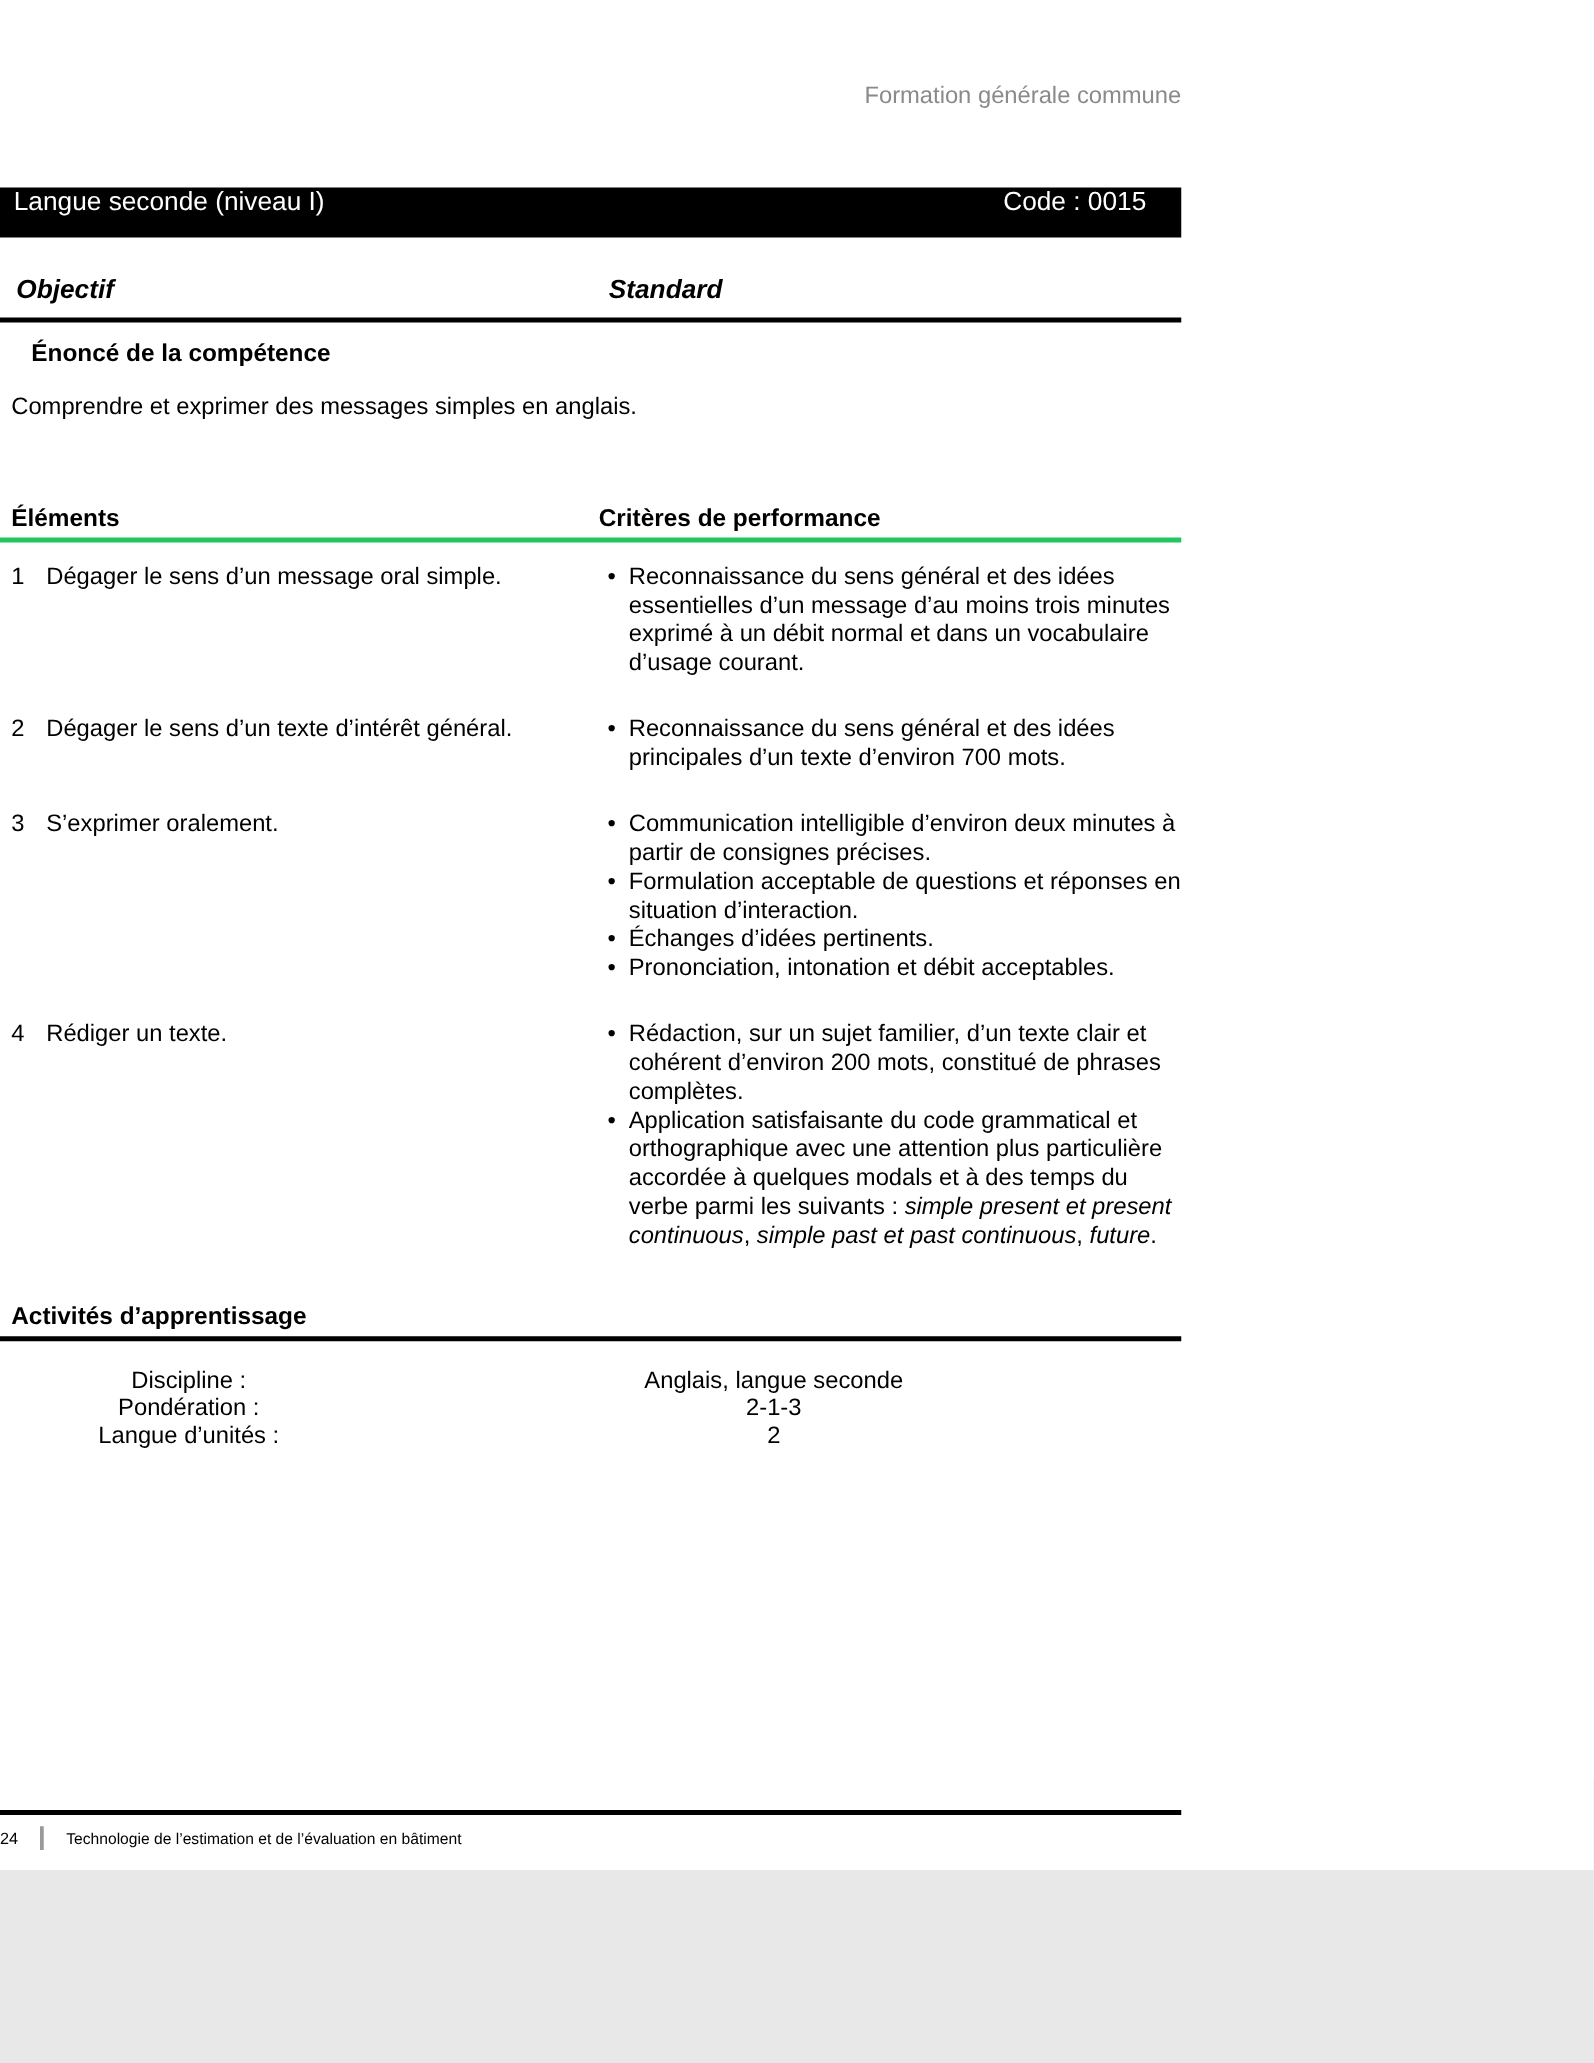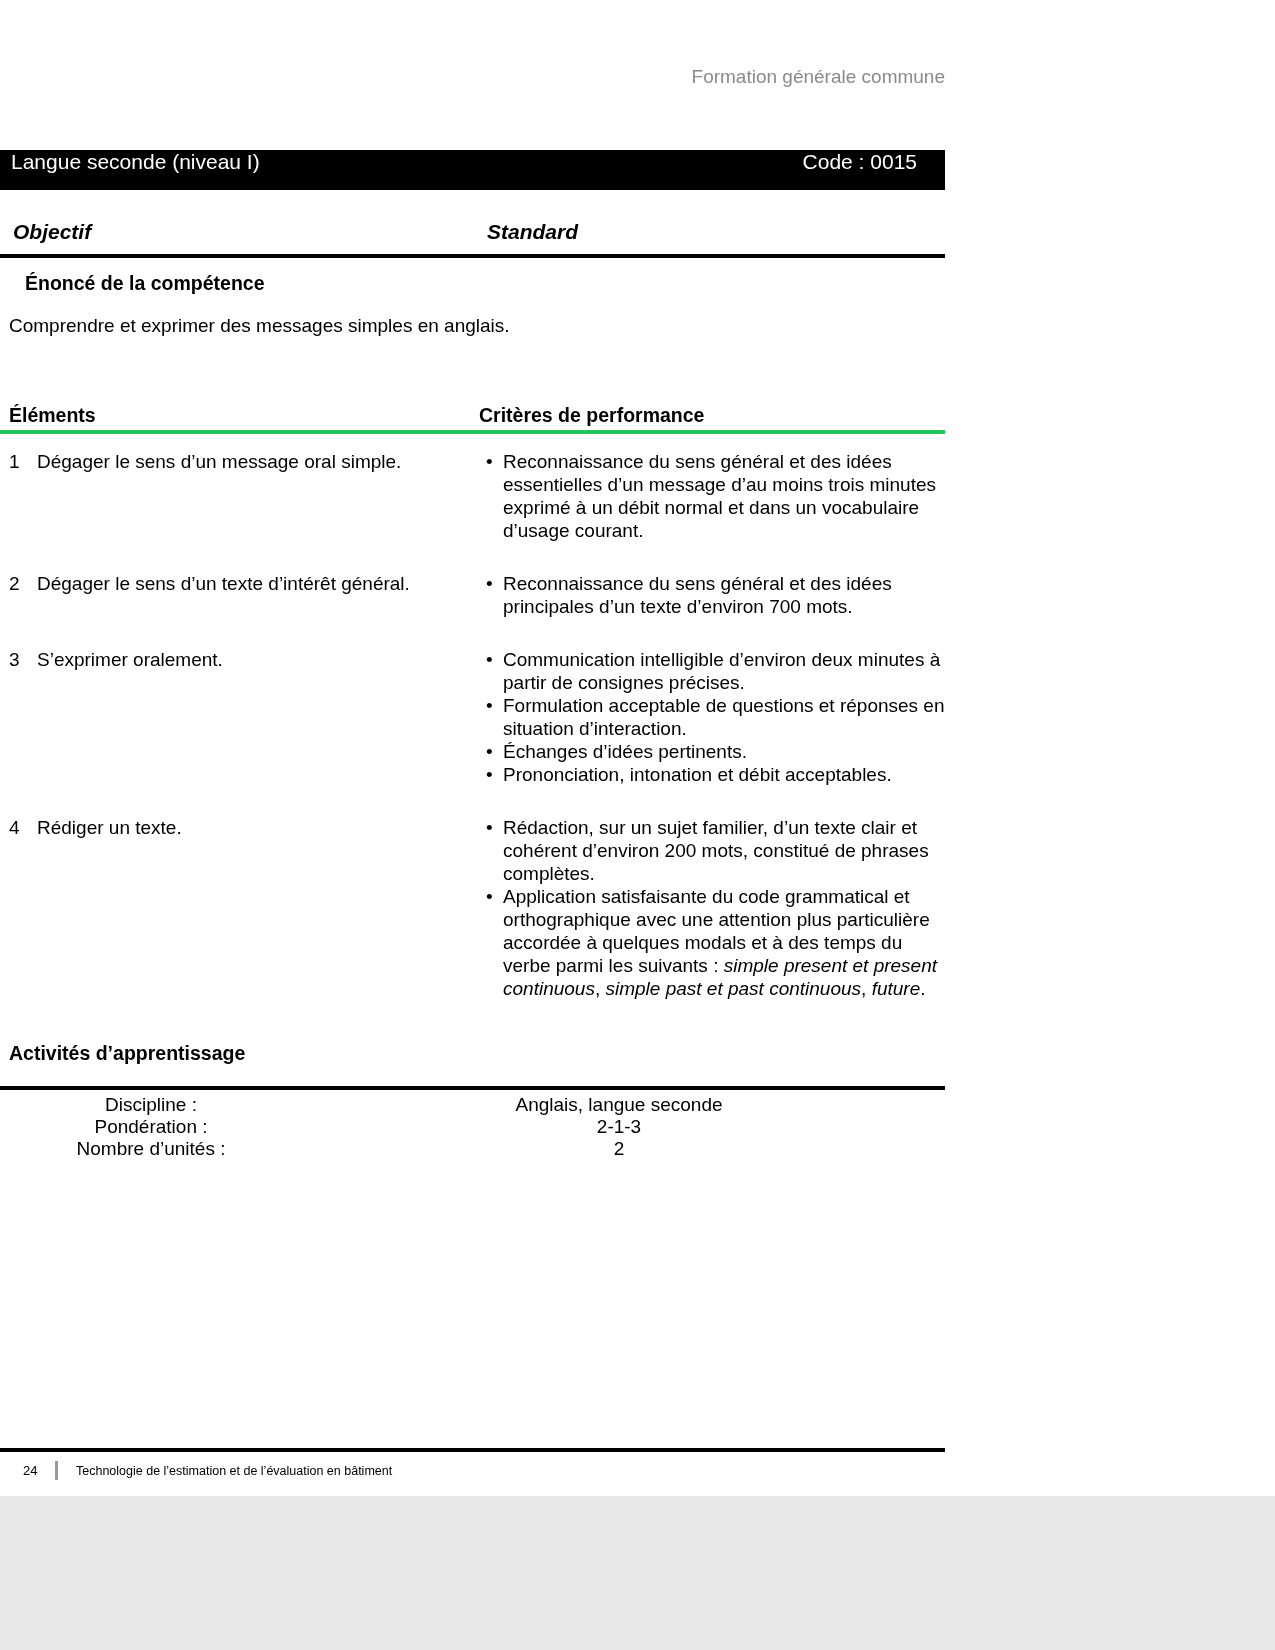--- a/index.html
+++ b/index.html
@@ -81,36 +81,36 @@
   ul.crit-list li::before{
     content:"\2022";
     position:absolute;left:7px;top:0;
   }
   .ital{font-style:italic;}
 
   
   .acts-h{
     top:1042px;
     border-bottom:4px solid #000;
-    padding-bottom:20px;
+    padding-bottom:3px;
     position:absolute;
     height:24px;
   }
   .acts-h .ah{position:absolute;left:9px;top:0;font-weight:bold;font-size:19.5px;}
 
   .fields{top:1094px;font-size:19px;line-height:22px;}
   .field{display:flex;}
   .field .flabel{flex:0 0 284px;padding-left:9px;box-sizing:content-box;}
   .field .fvalue{flex:1;}
 
   
   .footer{top:1448px;}
   .footer .rule{border-top:4px solid #000;width:945px;height:0;}
   .footer .frow{display:flex;align-items:center;margin-top:9px;}
-  .footer .pnum{padding-left:23px;font-size:13px;width:32px;}
+  .footer .pnum{padding-left:0;font-size:13px;width:32px;}
   .footer .sep{width:3px;height:19px;background:#9a9a9a;margin-right:18px;}
   .footer .ftext{font-size:12.5px;}
 
   .abs{position:absolute;left:0;width:945px;}
 </style>
 </head>
 <body>
 
 <div class="page">
   <div class="content abs running" style="position:absolute;">Formation générale commune</div>
@@ -196,21 +196,21 @@
   <div class="content abs fields" style="position:absolute;text-align:center;">
     <div class="field">
       <span class="flabel">Discipline :</span>
       <span class="fvalue">Anglais, langue seconde</span>
     </div>
     <div class="field">
       <span class="flabel">Pondération :</span>
       <span class="fvalue">2-1-3</span>
     </div>
     <div class="field">
-      <span class="flabel">Nombre d’unités :</span>
+      <span class="flabel">Langue d’unités :</span>
       <span class="fvalue">2</span>
     </div>
   </div>
 
   <div class="content abs footer" style="position:absolute;">
     <div class="rule"></div>
     <div class="frow">
       <span class="pnum">24</span>
       <span class="sep"></span>
       <span class="ftext">Technologie de l’estimation et de l’évaluation en bâtiment</span>

